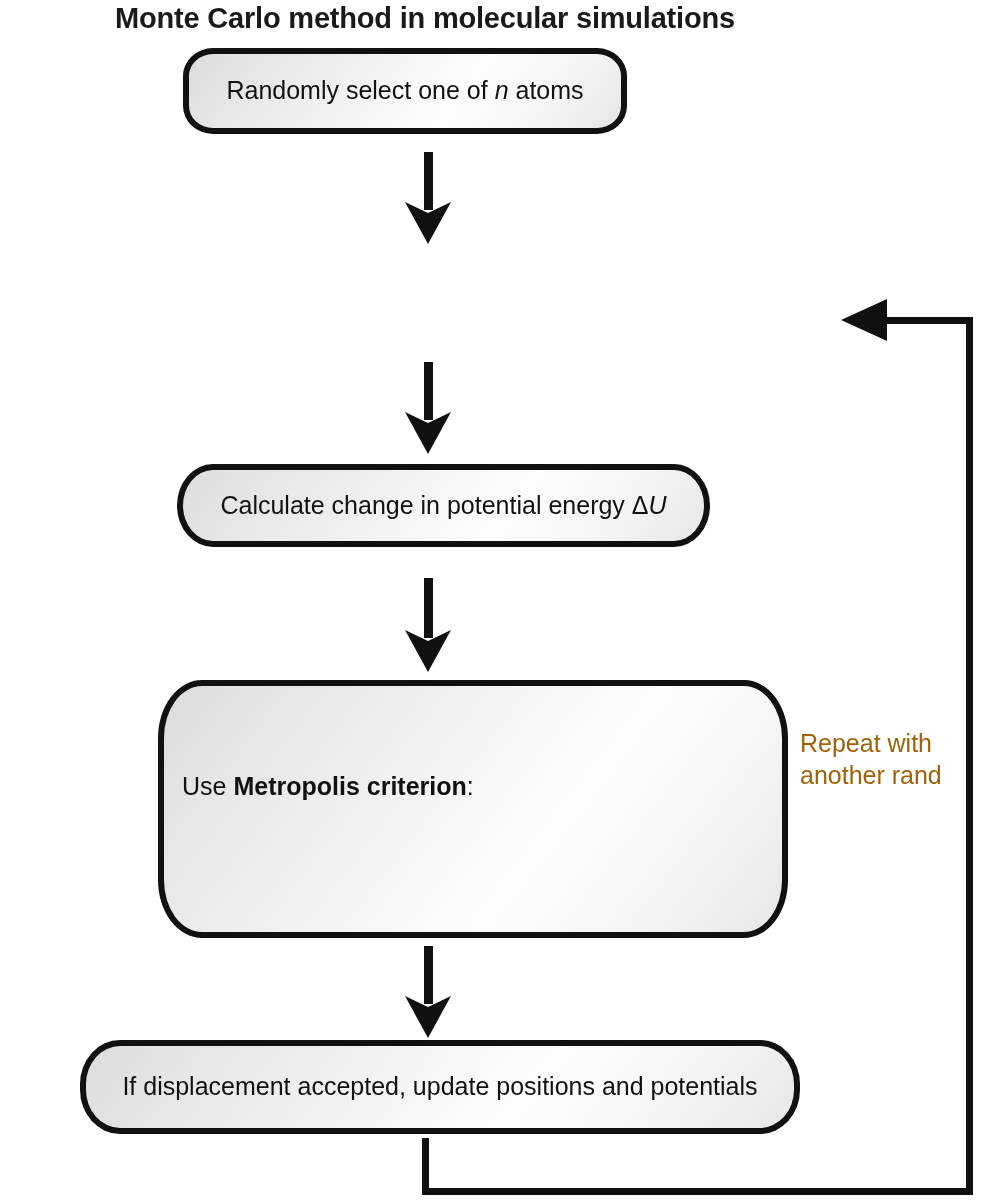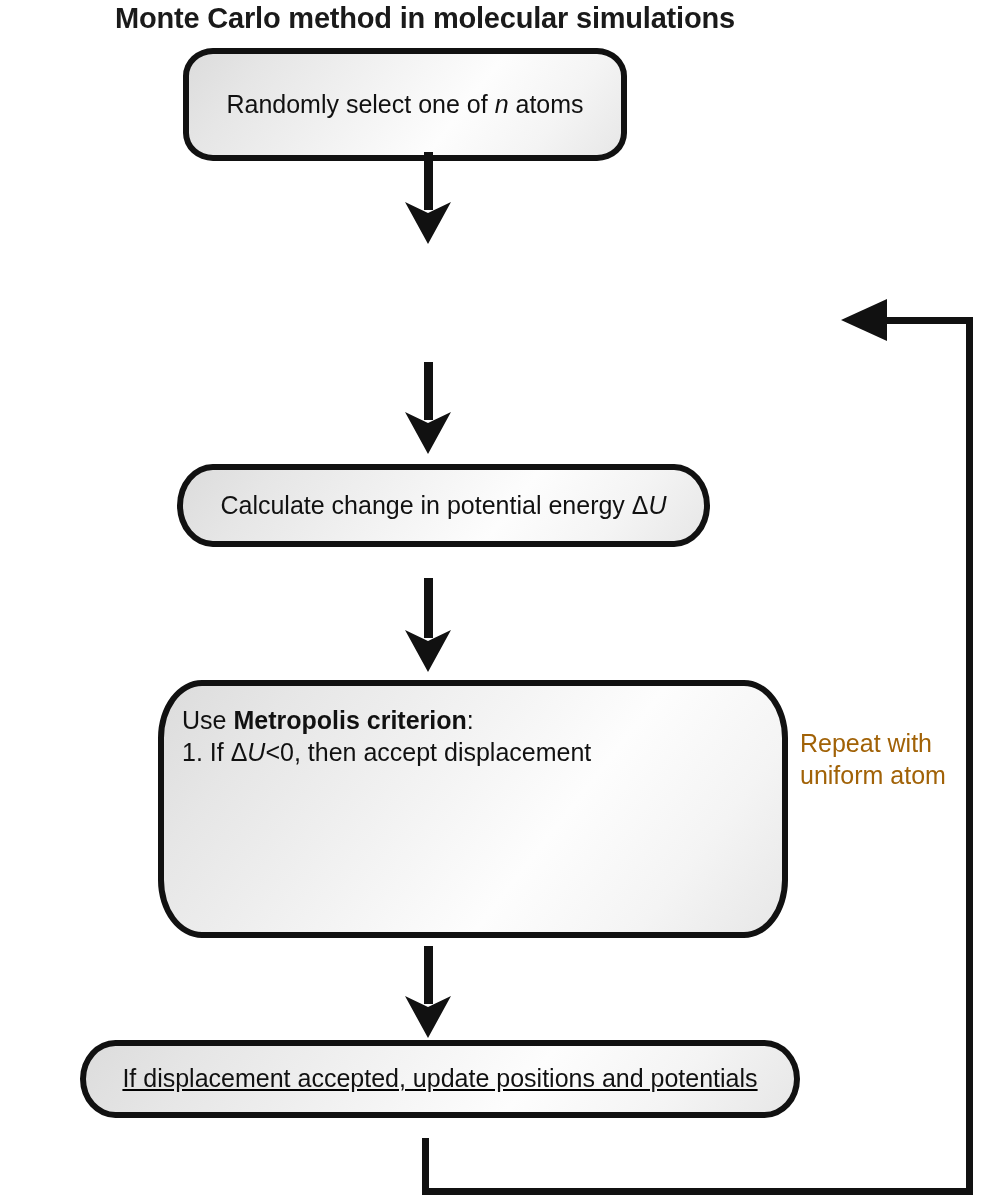--- a/index.html
+++ b/index.html
@@ -52,46 +52,45 @@
     width: 100%;
     font-size: 25px;
     line-height: 1.18;
     color: #111111;
     white-space: nowrap;
   }
   .center-text { text-align: center; }
 
   
   #node-1 {
-    left: 183px; top: 48px; width: 444px; height: 113px;
+    left: 183px; top: 48px; width: 444px; height: 86px;
     border-radius: 30px / 28px;
   }
   #node-2 {
     left: 3px; top: 258px; width: 840px; height: 98px;
     border-radius: 48px / 46px;
   }
   #node-2 .node-text { padding-left: 4px; }
   #node-3 {
     left: 177px; top: 464px; width: 533px; height: 83px;
     border-radius: 38px / 44px;
   }
   #node-4 {
     left: 158px; top: 680px; width: 630px; height: 258px;
     border-radius: 44px / 58px;
-    align-items: flex-start;
+    align-items: center;
   }
   #node-4 .node-text {
     padding: 18px 0 0 18px;
     font-size: 25px;
     line-height: 1.285;
   }
   #node-5 {
-    left: 80px; top: 1040px; width: 720px; height: 78px;
+    left: 80px; top: 1040px; width: 720px; height: 94px;
     border-radius: 40px / 44px;
-    text-decoration: underline;
   }
 
   .indent-1 { padding-left: 58px; display: block; }
 
   var, .ital { font-style: italic; }
   .sub {
     font-size: 0.66em;
     vertical-align: -0.24em;
     font-style: italic;
   }
@@ -176,21 +175,21 @@
     <div class="head">
       <svg width="46" height="42" viewBox="0 0 46 42">
         <path d="M 0 0 L 23 42 L 46 0 L 23 11 Z" fill="#111111"></path>
       </svg>
     </div>
   </div>
 
   <div class="node" id="node-4">
     <div class="node-text">
       <span>Use <span class="bold">Metropolis criterion</span>:</span><br>
-      <span>1. If Δ<var>U</var>&lt;0, then accept displacement</span><br>
+      <br>
       <br>
     </div>
   </div>
 
   <div class="arrow-down" style="left:405px; top:946px; width:46px; height:92px;">
     <div class="shaft" style="height:58px;"></div>
     <div class="head">
       <svg width="46" height="42" viewBox="0 0 46 42">
         <path d="M 0 0 L 23 42 L 46 0 L 23 11 Z" fill="#111111"></path>
       </svg>
@@ -210,16 +209,16 @@
   <div class="loop-seg" style="left:884px; top:317px; width:89px; height:7px;"></div>
 
   <div class="loop-head" style="left:841px; top:299px;">
     <svg width="46" height="42" viewBox="0 0 46 42">
       <path d="M 0 21 L 46 0 L 46 42 Z" fill="#111111"></path>
     </svg>
   </div>
 
   <div class="loop-label">
     <div>Repeat with</div>
-    <div>uniform atom</div>
+    <div>another rand</div>
   </div>
 
 </div>
 
 </body></html>

